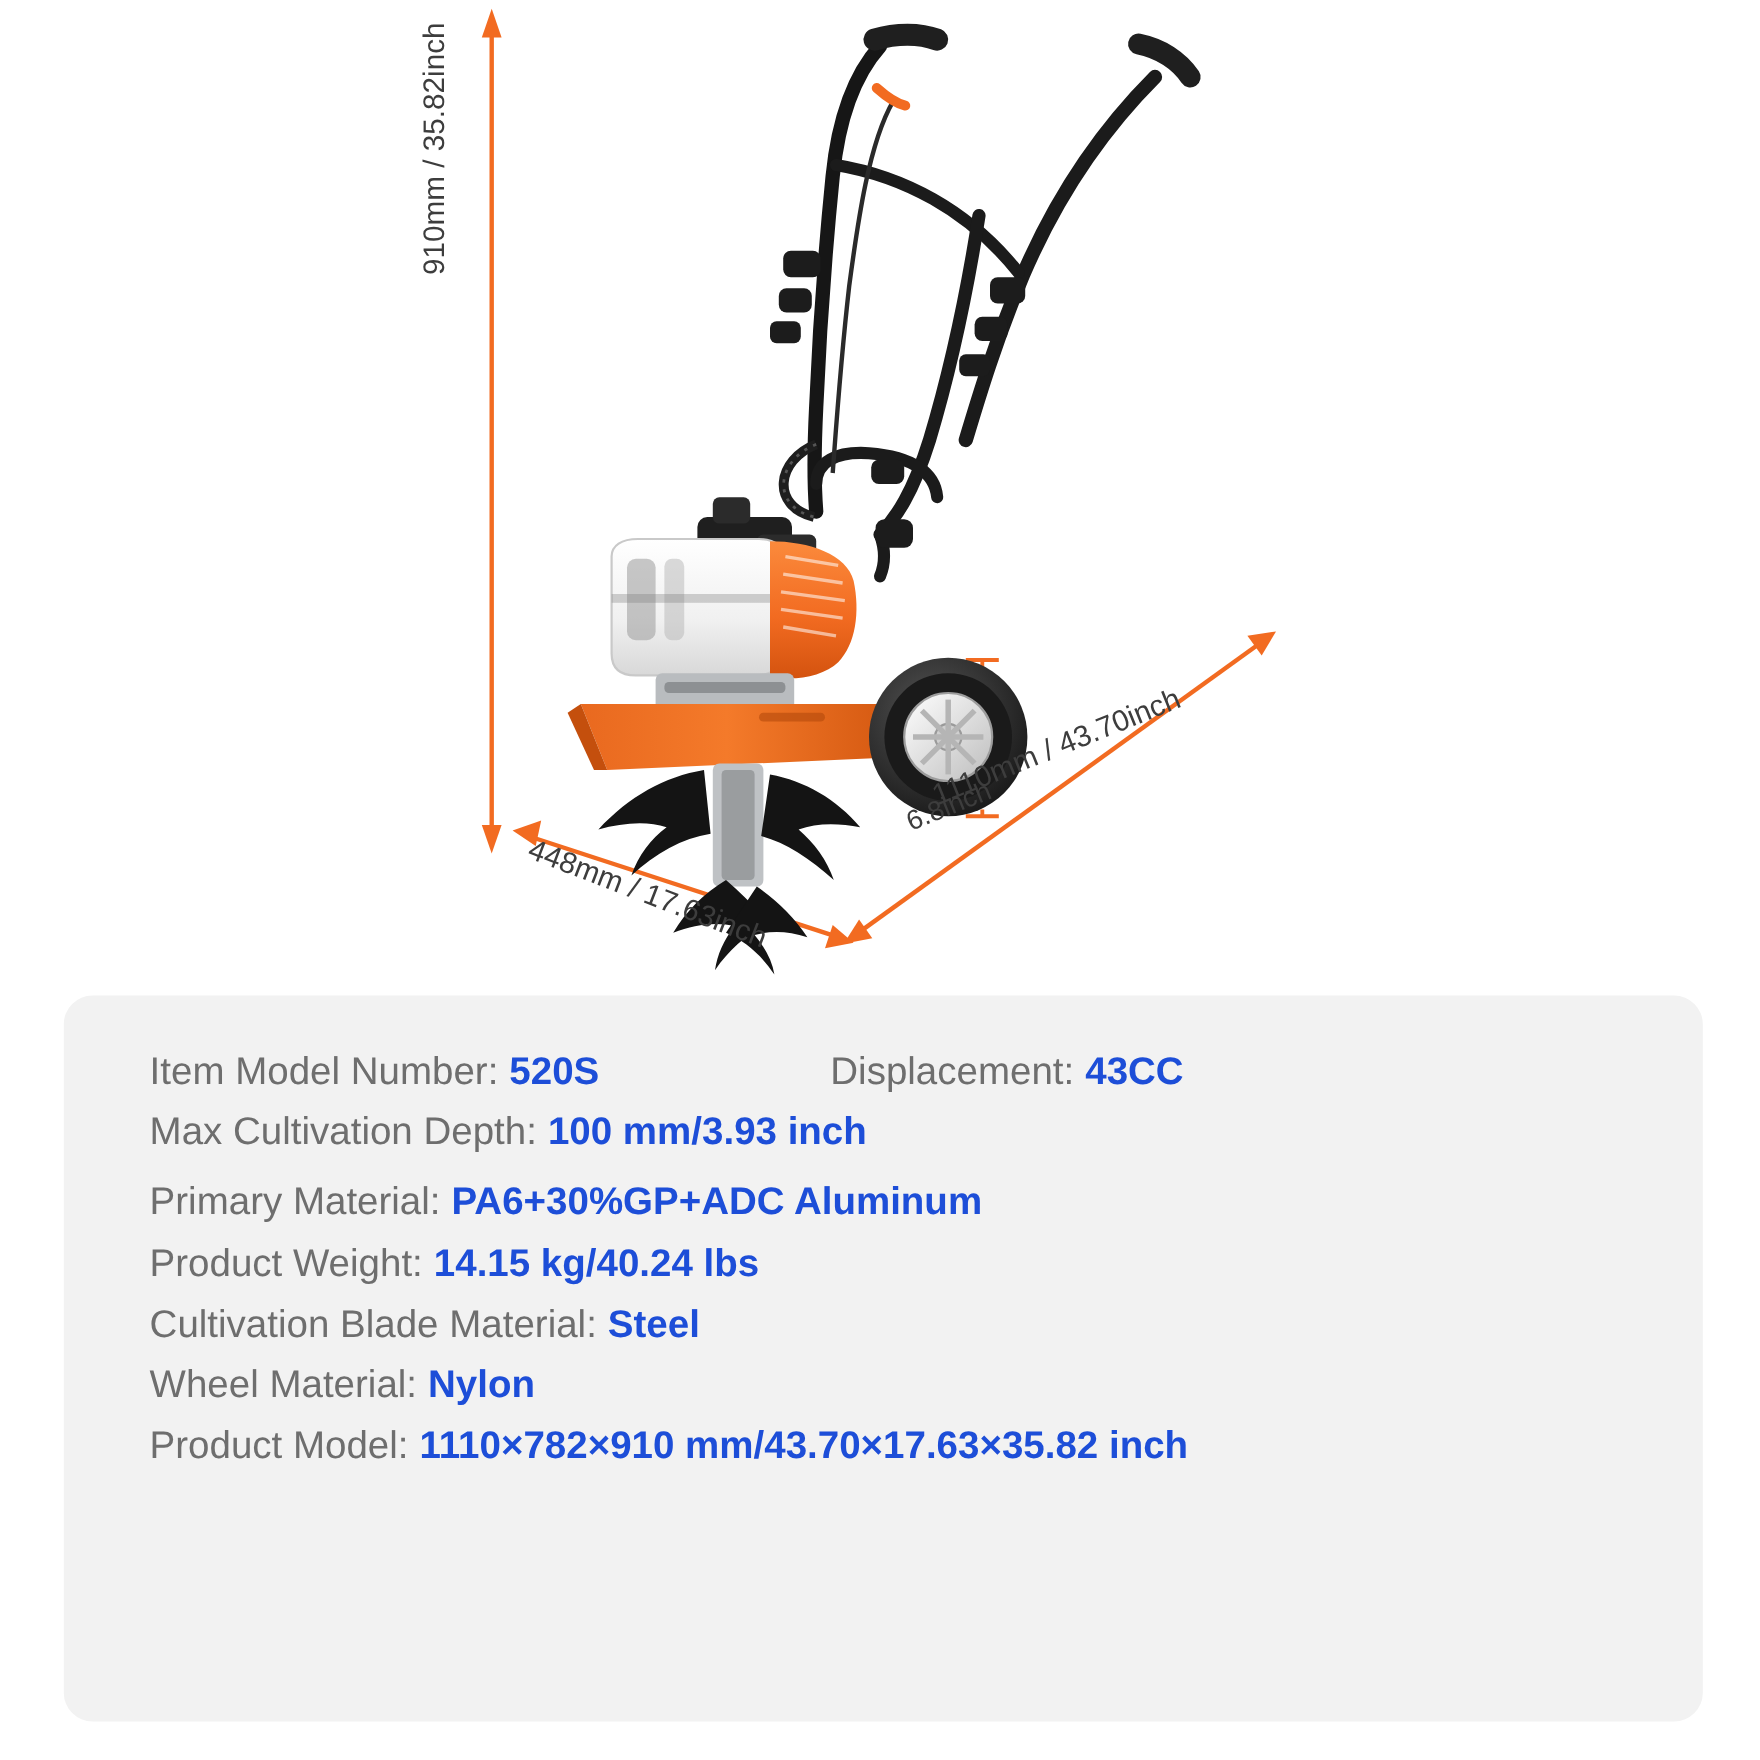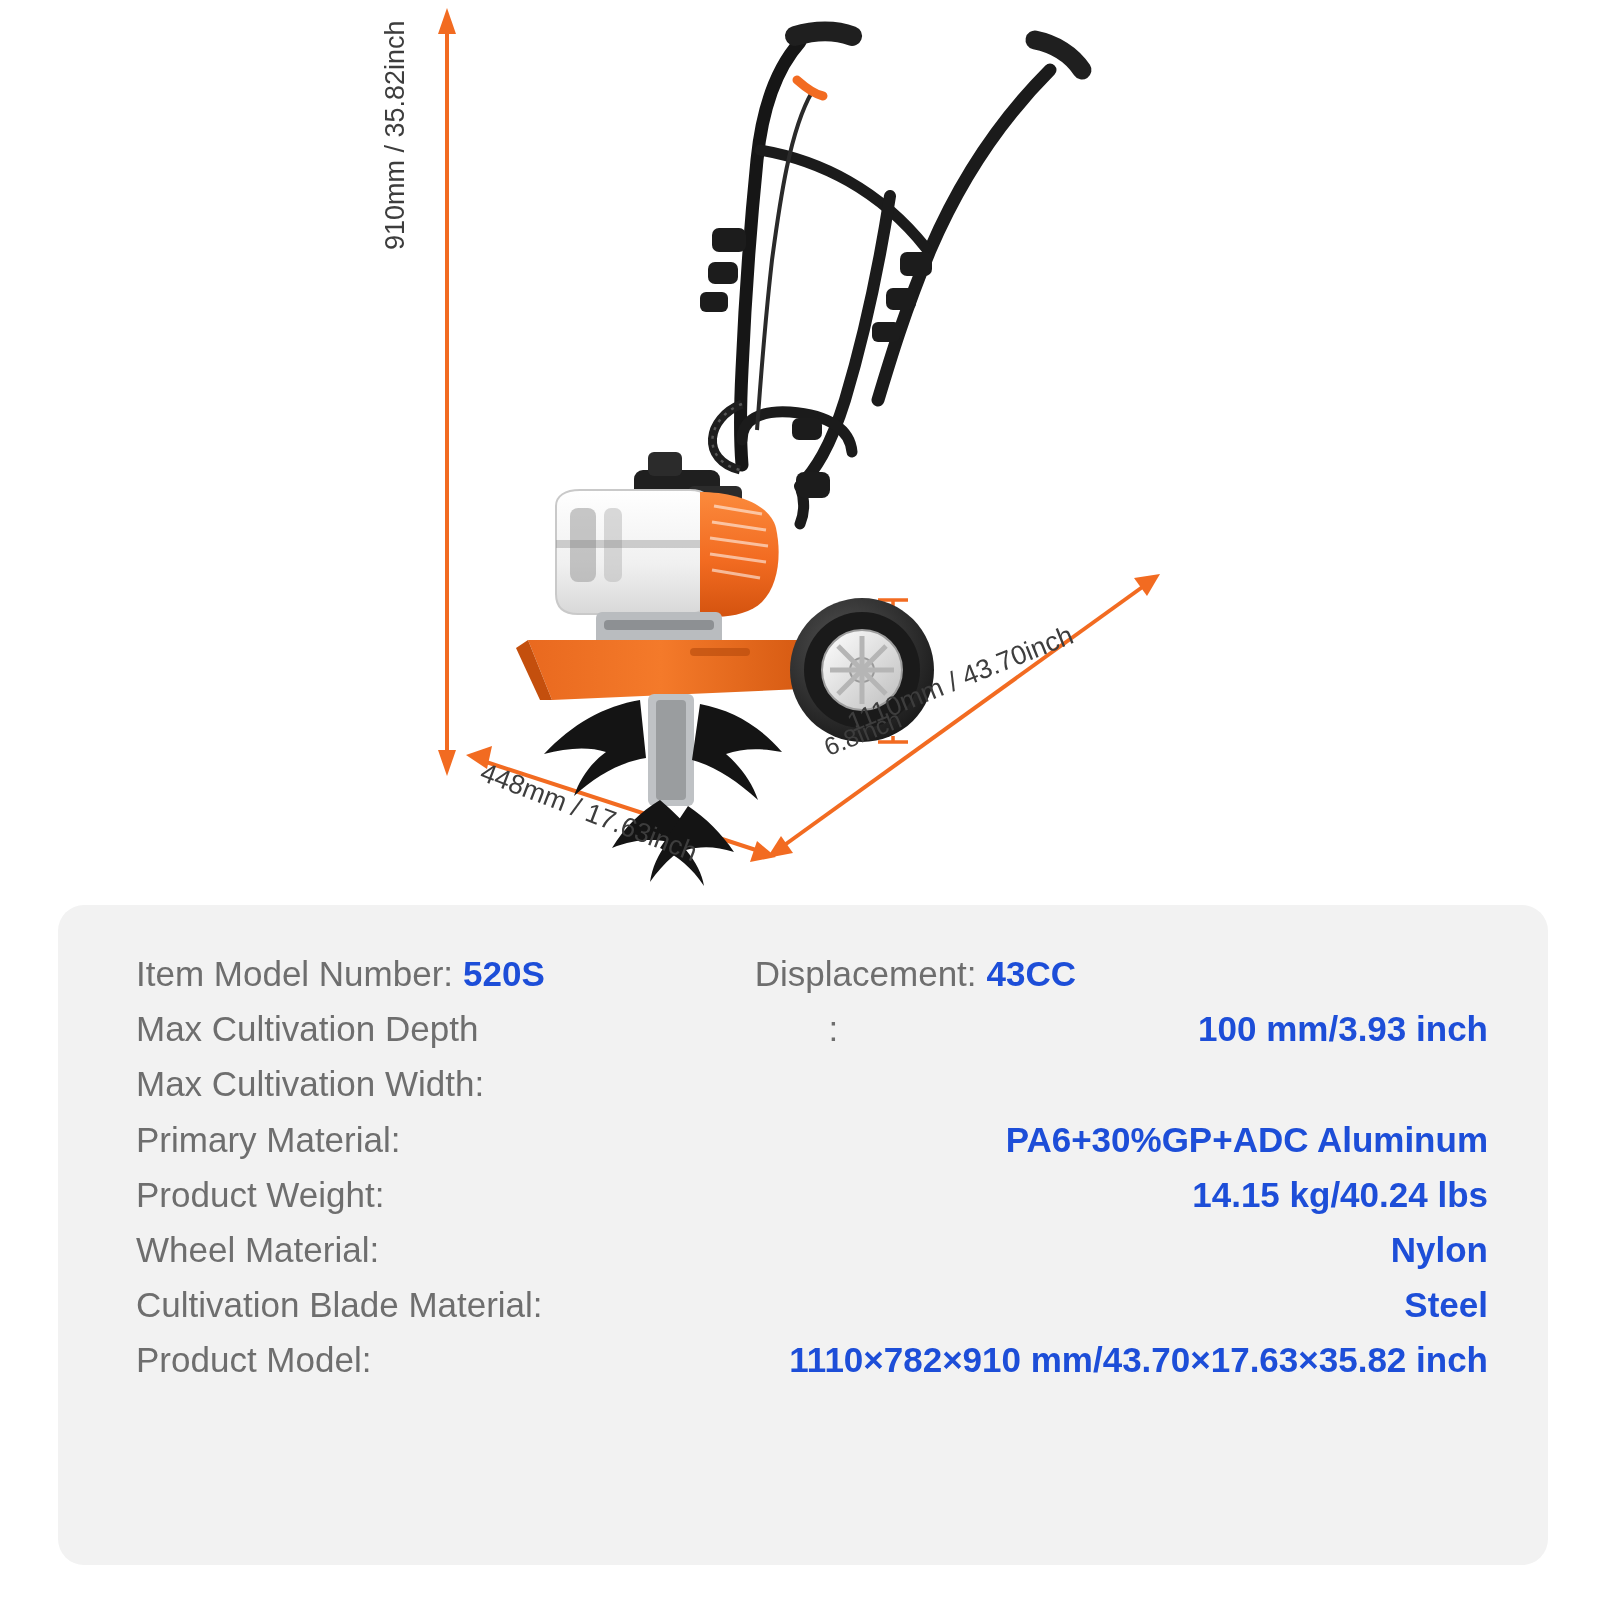--- a/index.html
+++ b/index.html
@@ -60,21 +60,20 @@
     width: 1490px; height: 660px;
     background: #f2f2f2;
     border-radius: 26px;
     padding: 46px 60px 20px 78px;
   }
   .spec-row {
     display: flex;
     align-items: baseline;
     margin-bottom: 9px;
     line-height: 1.32;
-    justify-content: space-between;
   }
   .spec-key {
     color: #6e6e6e;
     font-size: 35px;
     font-weight: normal;
     white-space: nowrap;
   }
   .spec-val {
     color: #1d4ed8;
     font-size: 35px;
@@ -279,42 +278,41 @@
       <span class="spec-val">43CC</span>
     </div>
 
     <div class="spec-row">
       <span class="spec-key">Max Cultivation Depth</span>
       <span class="spec-sep">:</span>
       <span class="spec-val">100 mm/3.93 inch</span>
     </div>
 
     <div class="spec-row">
-      <span class="spec-key">Max Cultivation Width:</span>
     </div>
 
     <div class="spec-row">
       <span class="spec-key">Primary Material:</span>
       <span class="spec-val">PA6+30%GP+ADC Aluminum</span>
     </div>
 
     <div class="spec-row">
       <span class="spec-key">Product Weight:</span>
       <span class="spec-val">14.15 kg/40.24 lbs</span>
     </div>
 
     <div class="spec-row">
+      <span class="spec-key">Cultivation Blade Material:</span>
+      <span class="spec-val">Steel</span>
+    </div>
+
+    <div class="spec-row">
       <span class="spec-key">Wheel Material:</span>
       <span class="spec-val">Nylon</span>
     </div>
 
     <div class="spec-row">
-      <span class="spec-key">Cultivation Blade Material:</span>
-      <span class="spec-val">Steel</span>
-    </div>
-
-    <div class="spec-row">
       <span class="spec-key">Product Model:</span>
       <span class="spec-val">1110×782×910 mm/43.70×17.63×35.82 inch</span>
     </div>
 
   </div>
 </div>
 
 </body></html>

